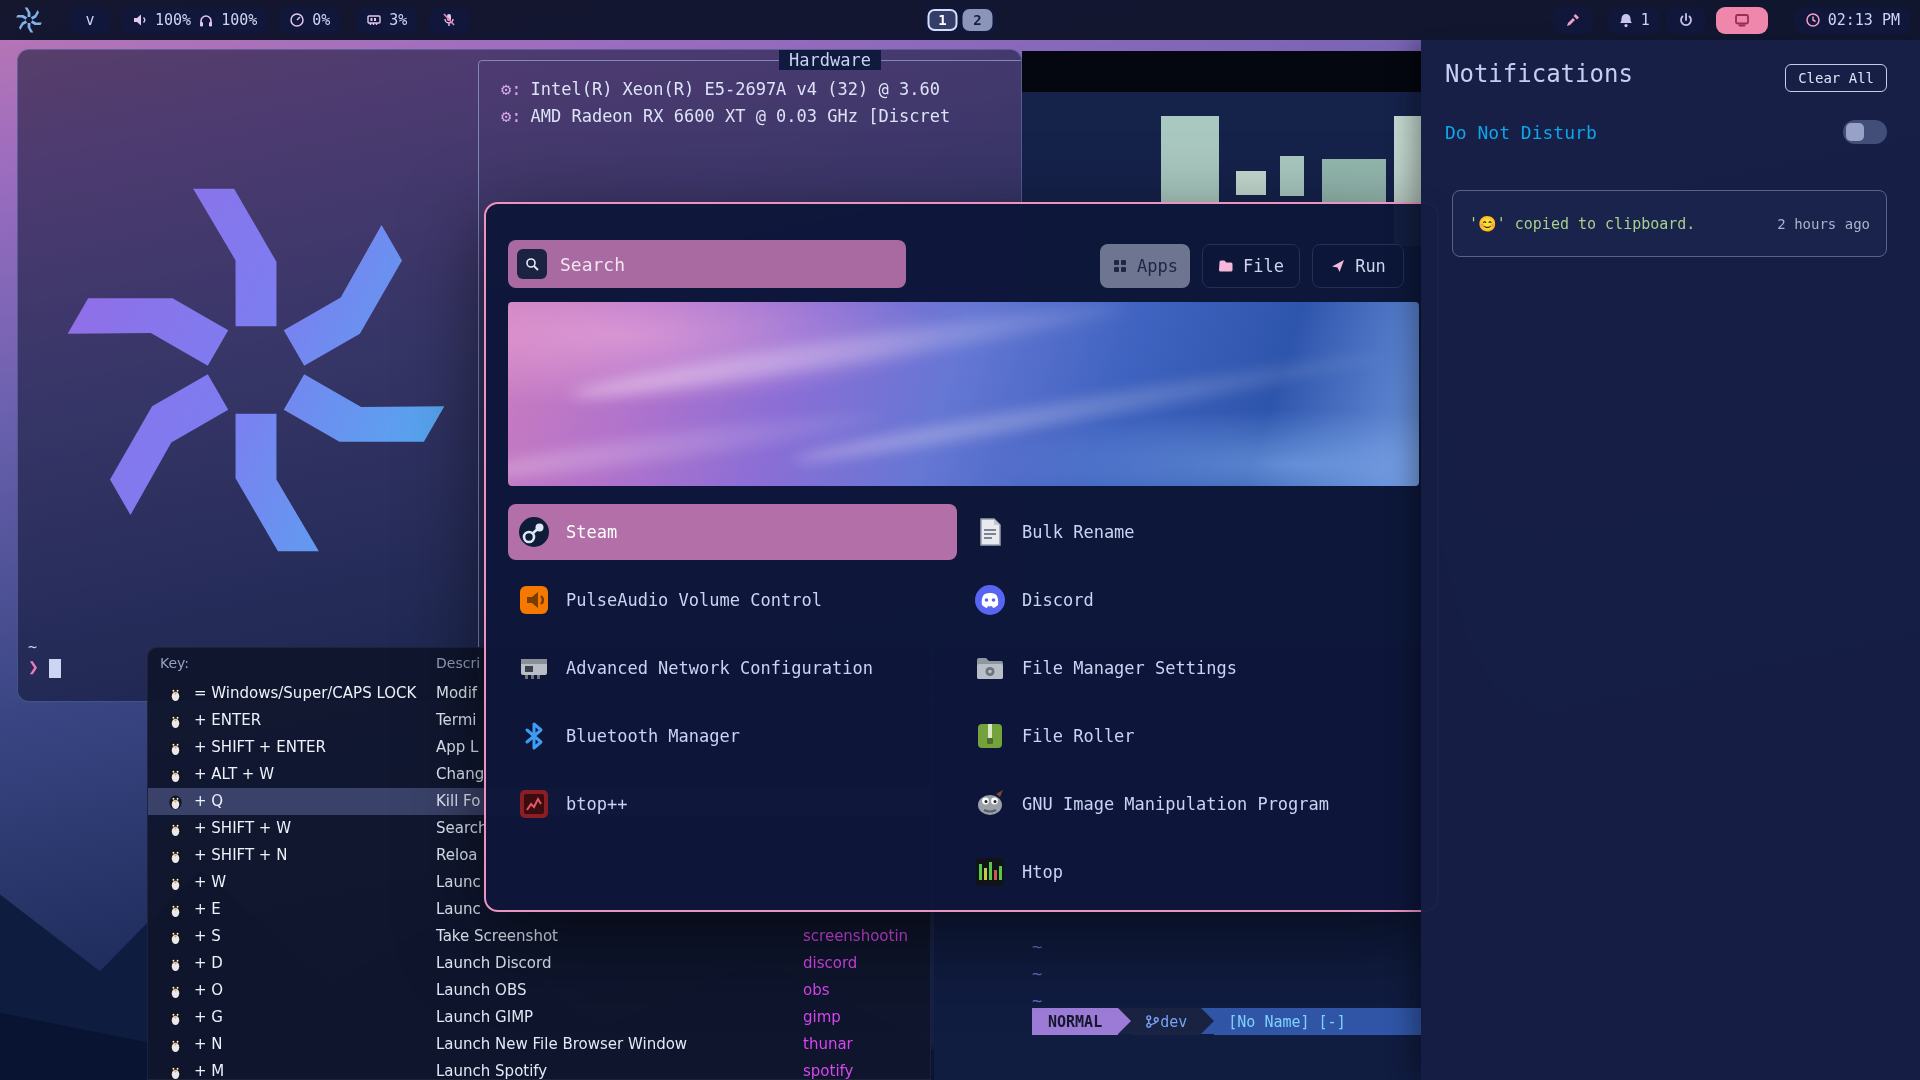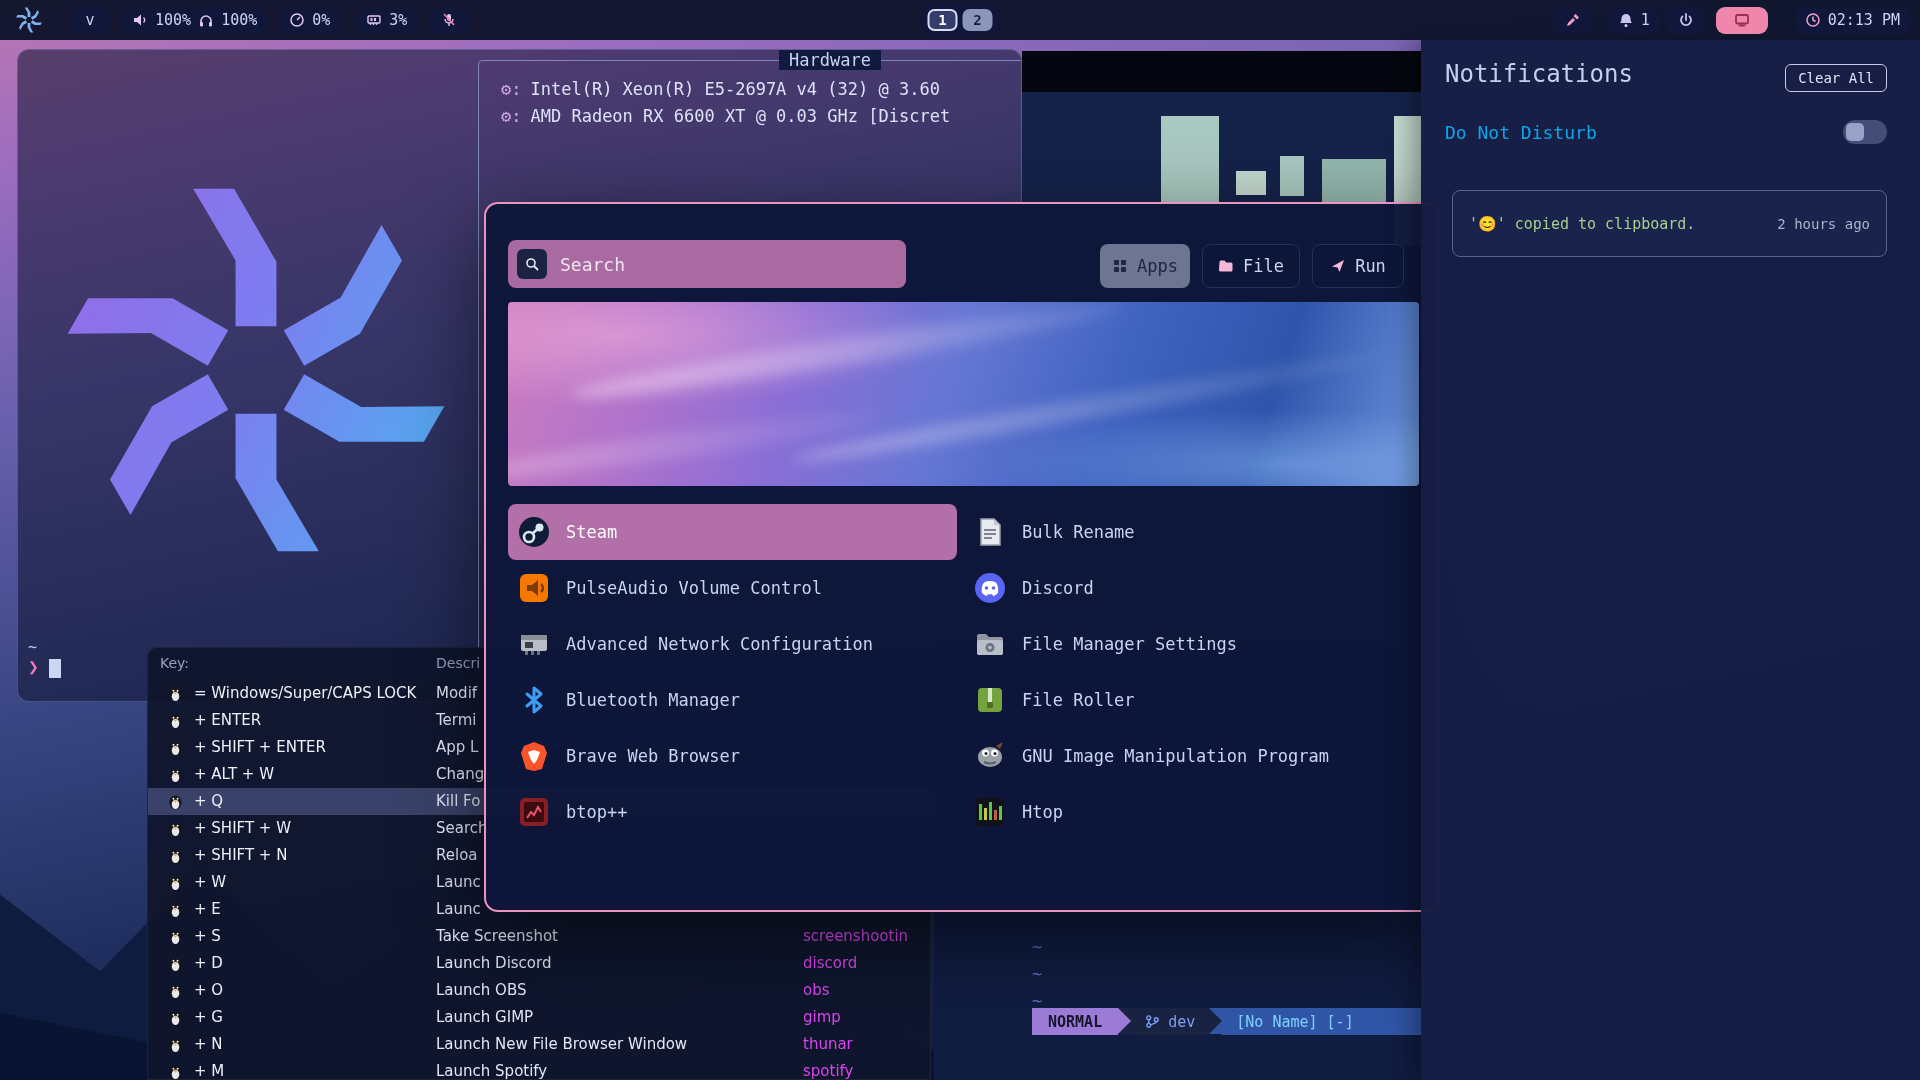--- a/index.html
+++ b/index.html
@@ -52,21 +52,21 @@
 .blk3{left:258px;top:105px;width:24px;height:40px}
 .blk4{left:300px;top:108px;width:64px;height:44px;background:#93b7ae}
 .blk5{left:372px;top:65px;width:27px;height:130px;background:#c4d9cf}
 
 .nv-win{position:absolute;left:934px;top:647px;width:487px;height:433px;z-index:2;background:#101c40}
 .tilde{position:absolute;left:98px;font-size:17px;color:#5a6db8}
 .statusline{position:absolute;left:98px;right:0;top:361px;height:27px;display:flex;font-size:15px}
 .sl-mode{background:#9d7cd8;color:#16182e;font-weight:bold;display:flex;align-items:center;padding:0 16px}
 .sl-arrow1{width:0;height:0;border-top:13.5px solid transparent;border-bottom:13.5px solid transparent;
   border-left:13px solid #9d7cd8;background:#1a2342}
-.sl-git{background:#1a2342;display:flex;align-items:center;gap:8px;padding:0 14px;color:#7aa2f7}
+.sl-git{background:#1a2342;display:flex;align-items:center;padding:0 14px;color:#7aa2f7}
 .sl-arrow2{width:0;height:0;border-top:13.5px solid transparent;border-bottom:13.5px solid transparent;
   border-left:13px solid #1a2342;background:#3156a8}
 .sl-file{flex:1;background:#3156a8;color:#7dd3fc;display:flex;align-items:center;padding:0 14px}
 
 .kb-win{position:absolute;left:147px;top:647px;width:784px;height:433px;z-index:3;
   background:rgba(15,21,44,.94);border-radius:10px 10px 0 0;border:1px solid rgba(255,255,255,.06);
   font-family:"DejaVu Sans",sans-serif;overflow:hidden}
 .kb-head{position:absolute;top:7px;left:0;right:0;height:22px;font-size:14px;color:#97a1c0}
 .kb-head .h1{position:absolute;left:12px}
 .kb-head .h2{position:absolute;left:288px}
@@ -97,21 +97,21 @@
   background:
    radial-gradient(ellipse 55% 60% at 12% 18%,rgba(243,176,220,.55),transparent 65%),
    radial-gradient(ellipse 50% 45% at 86% 88%,rgba(140,185,245,.5),transparent 65%),
    linear-gradient(108deg,#cb7cbe 0%,#b173cc 16%,#8a6ed6 32%,#6677d4 48%,#3f63c0 66%,#2e55ac 82%,#6c94dc 100%)}
 .streak{position:absolute;border-radius:50%;filter:blur(7px);background:linear-gradient(90deg,rgba(255,238,250,.45),rgba(255,255,255,.08))}
 .st1{left:60px;top:36px;width:560px;height:26px;transform:rotate(-9deg)}
 .st2{left:280px;top:96px;width:600px;height:20px;transform:rotate(-10deg);opacity:.8}
 .st3{left:-40px;top:130px;width:420px;height:26px;transform:rotate(-8deg);opacity:.6}
 .apps-col{position:absolute;top:300px;width:449px}
 .col-left{left:22px}.col-right{left:478px}
-.app-item{height:56px;margin-bottom:0;display:flex;align-items:center;gap:16px;
+.app-item{height:56px;margin-bottom:12px;display:flex;align-items:center;gap:16px;
   padding-left:10px;border-radius:8px;color:#c9d4f2;font-size:17px;cursor:default}
 .app-item.selected{background:#b26fa8;color:#fff}
 .app-ic{width:32px;height:32px;flex:none}
 
 .notif{position:absolute;left:1421px;top:40px;width:499px;height:1040px;z-index:7;
   background:rgba(21,30,68,.98);box-shadow:-8px 0 24px rgba(0,0,0,.35)}
 .notif-title{position:absolute;left:24px;top:20px;font-size:24px;font-weight:normal;color:#c6cff2}
 .clear-all{position:absolute;right:33px;top:24px;padding:5px 12px;border:1.5px solid #c6cde8;
   border-radius:6px;font-size:14px;color:#dfe5f8;background:transparent;
   font-family:"DejaVu Sans Mono",monospace;cursor:default}
@@ -407,27 +407,20 @@
       <span>Advanced Network Configuration</span>
     </div>
     <div class="app-item">
       <svg class="app-ic" viewBox="0 0 32 32">
           <path d="M9 10 L23 22 L16 28 L16 4 L23 10 L9 22" fill="none" stroke="#3d9df5" stroke-width="3" stroke-linejoin="round" stroke-linecap="round"></path>
         </svg>
       <span>Bluetooth Manager</span>
     </div>
     <div class="app-item">
       <svg class="app-ic" viewBox="0 0 32 32">
-          <path d="M16 2 L26 6 L29 13 L24 29 L16 31 L8 29 L3 13 L6 6 Z" fill="#fb542b"></path>
-          <path d="M16 10 L22 12 L19 20 L16 24 L13 20 L10 12 Z" fill="#fff"></path>
-        </svg>
-      <span>Brave Web Browser</span>
-    </div>
-    <div class="app-item">
-      <svg class="app-ic" viewBox="0 0 32 32">
           <rect x="2" y="2" width="28" height="28" rx="5" fill="#8b1d24"></rect>
           <rect x="6" y="6" width="20" height="20" rx="2" fill="#3a0c10"></rect>
           <path d="M9 22 l4 -6 3 3 4 -8 3 5" stroke="#e8556a" stroke-width="2" fill="none"></path>
         </svg>
       <span>btop++</span>
     </div>
   </div>
 
   <div class="apps-col col-right">
     <div class="app-item">

